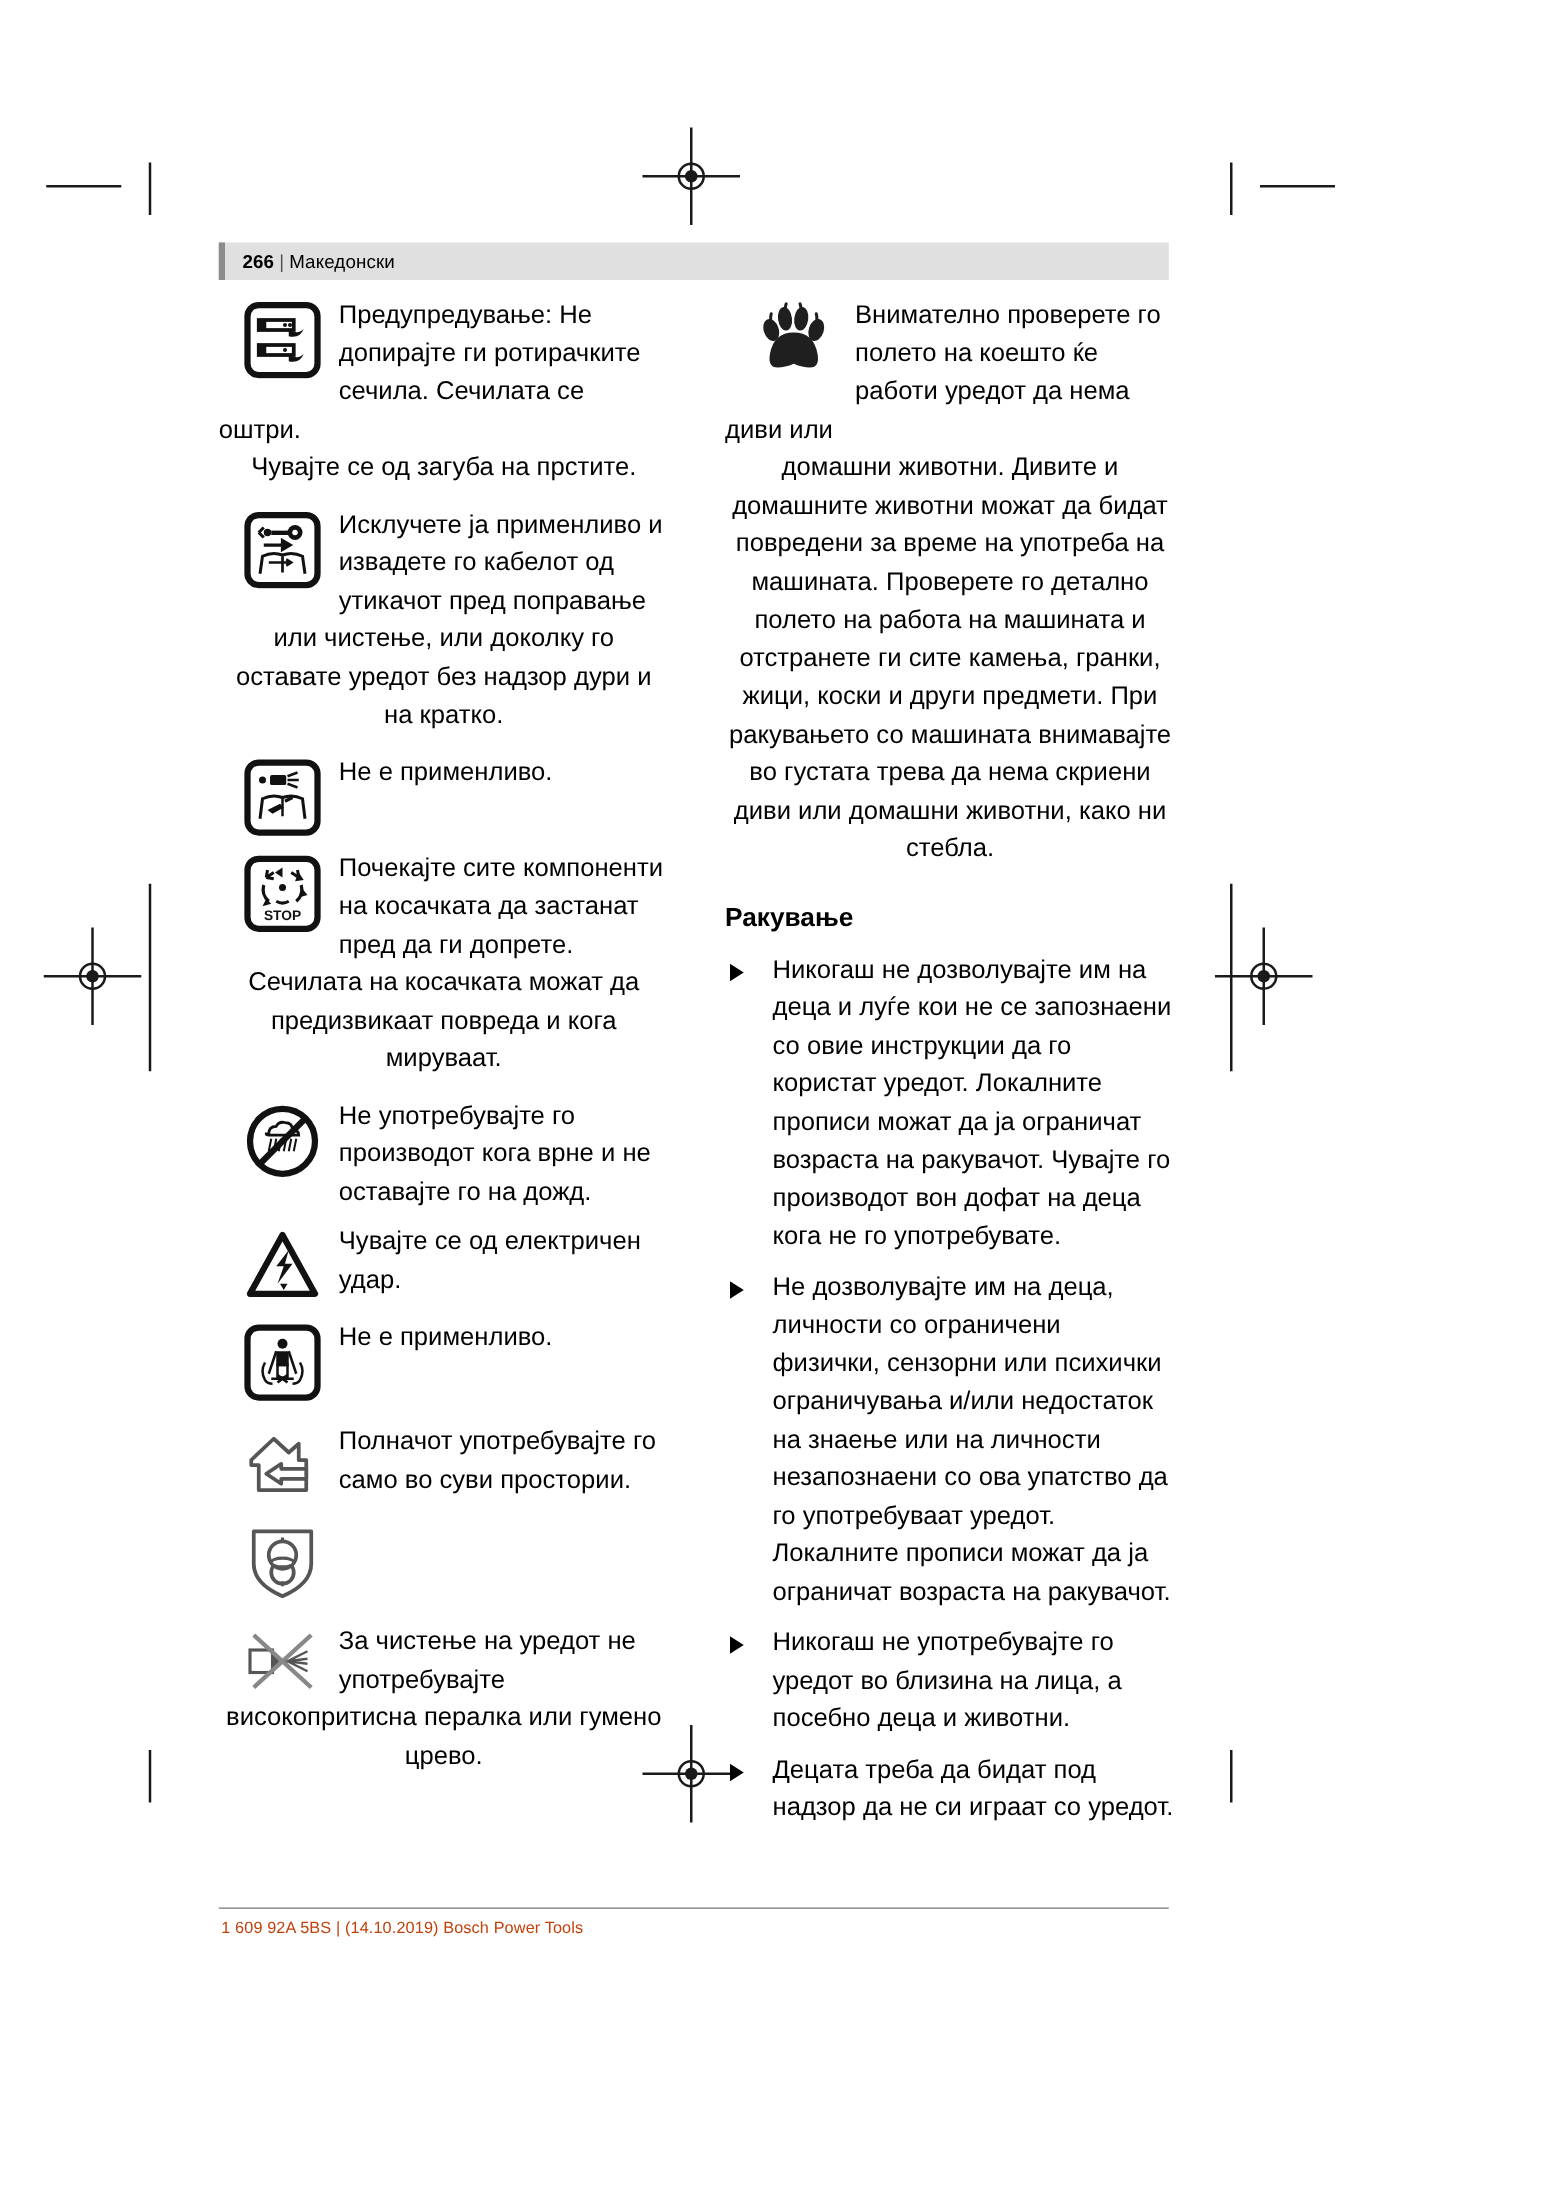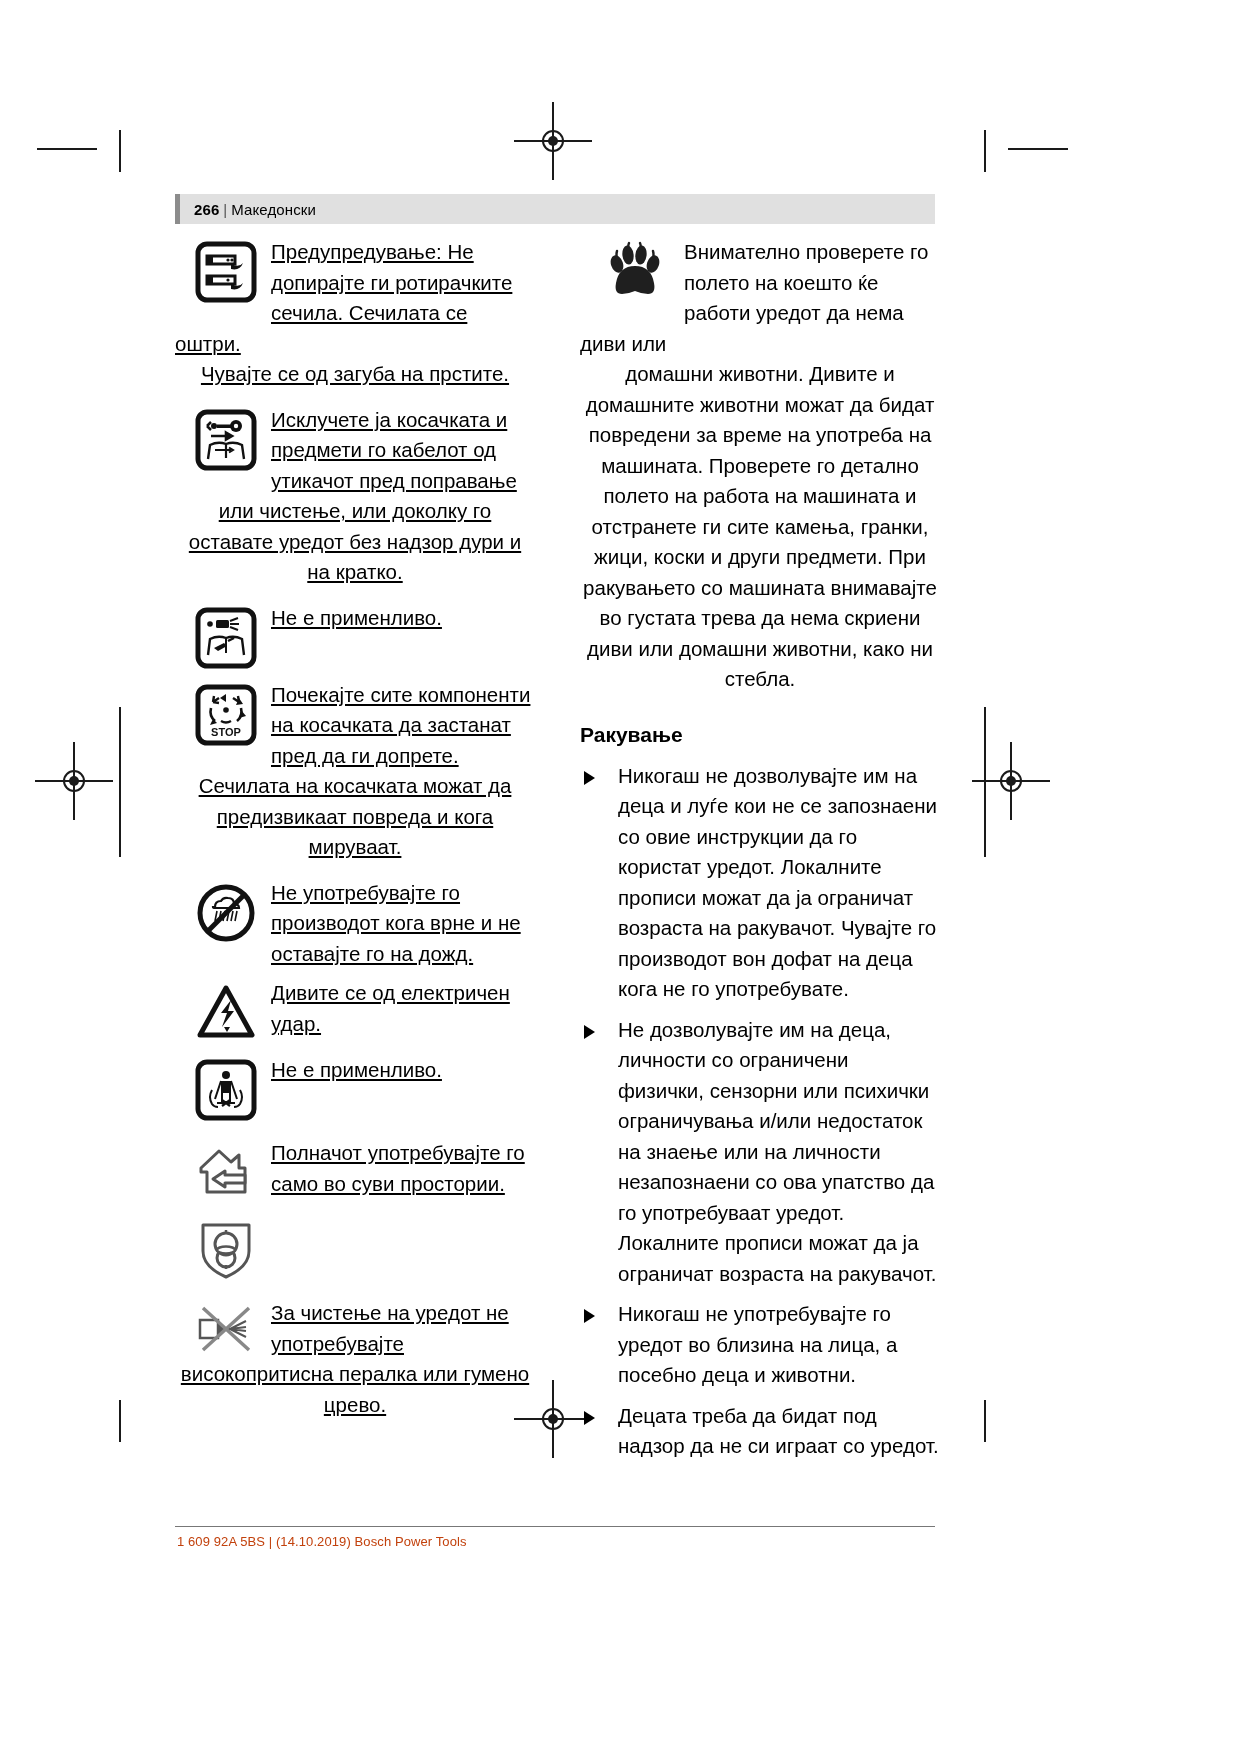--- a/index.html
+++ b/index.html
@@ -66,21 +66,21 @@
   .columns {
     position: absolute;
     left: 175px; top: 237px;
     width: 765px;
   }
   .col {
     position: absolute;
     top: 0;
     width: 360px;
   }
-  .col-left  { left: 0px; text-decoration: underline; }
+  .col-left  { left: 0px; }
   .col-right { left: 405px; }
 
   
   .body-text {
     font-size: 20.5px;
     line-height: 30.5px;
     text-align: center;
     margin: 0;
   }
   .icon-para {
@@ -225,21 +225,21 @@
             <rect x="22" y="15.5" width="16" height="3.5" fill="#111"></rect>
             <circle cx="41" cy="17" r="6" fill="#111"></circle>
             <circle cx="41" cy="17" r="2.2" fill="#fff"></circle>
             <path d="M16 27 h20 M31 23.5 l6 3.5 l-6 3.5 z" stroke="#111" stroke-width="2.6" fill="#111"></path>
             <path d="M13 50 q9 -6 18 -3 q9 -3 18 3 q-9 -4 -18 -1 q-9 -3 -18 1 z" fill="#111"></path>
             <path d="M13 50 l2 -14 q8 -4 16 -1 q8 -3 16 1 l2 14" fill="#fff" stroke="#111" stroke-width="2.4"></path>
             <path d="M31 36 v13" stroke="#111" stroke-width="2.2"></path>
             <path d="M20 41 h16 M34 38.5 l4 2.5 l-4 2.5" stroke="#111" stroke-width="2" fill="none"></path>
           </svg>
         </span>
-        <div class="ptext">Исклучете ја косачката и предмети го кабелот од утикачот пред поправање</div>
+        <div class="ptext">Исклучете ја применливо и извадете го кабелот од утикачот пред поправање</div>
         <div class="clearer"></div>
         <div class="body-text">или чистење, или доколку го оставате уредот без надзор дури и на кратко.</div>
       </div>
 
       <div class="gap-m"></div>
 
       <div class="icon-para">
         <span class="ico">
           <svg width="62" height="62" viewBox="0 0 62 62">
             <rect x="3" y="3" width="56" height="56" rx="9" ry="9" fill="#fff" stroke="#111" stroke-width="5"></rect>
@@ -299,21 +299,21 @@
       <div class="gap-s"></div>
 
       <div class="icon-para">
         <span class="ico">
           <svg width="62" height="62" viewBox="0 0 62 62">
             <path d="M31 6 L57 53 H5 Z" fill="#fff" stroke="#111" stroke-width="5" stroke-linejoin="round"></path>
             <path d="M36 18 l-10 13 h6 l-5 14 l12 -16 h-6 z" fill="#111"></path>
             <path d="M29 45 l3 5 l3 -5 z" fill="#111"></path>
           </svg>
         </span>
-        <div class="ptext">Дивите се од електричен удар.</div>
+        <div class="ptext">Чувајте се од електричен удар.</div>
         <div class="clearer"></div>
       </div>
 
       <div class="gap-s"></div>
 
       <div class="icon-para">
         <span class="ico">
           <svg width="62" height="62" viewBox="0 0 62 62">
             <rect x="3" y="3" width="56" height="56" rx="9" ry="9" fill="#fff" stroke="#111" stroke-width="5"></rect>
             <circle cx="31" cy="16" r="4" fill="#111"></circle>

